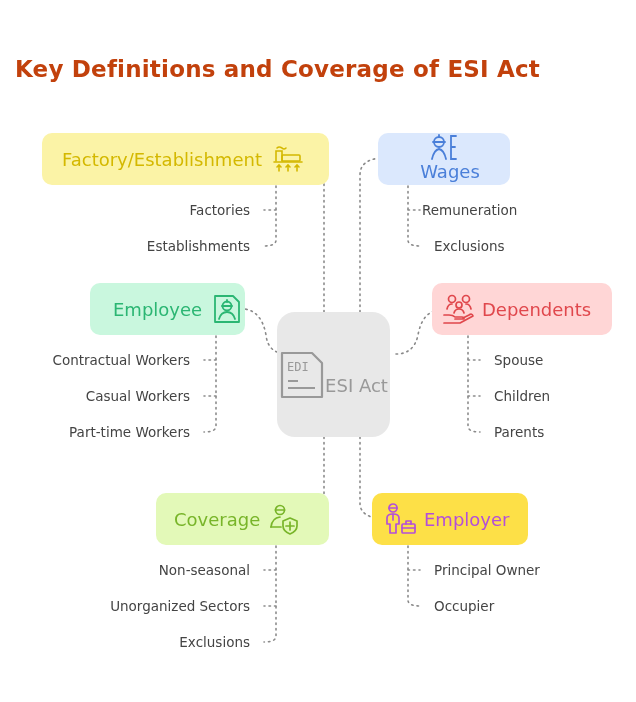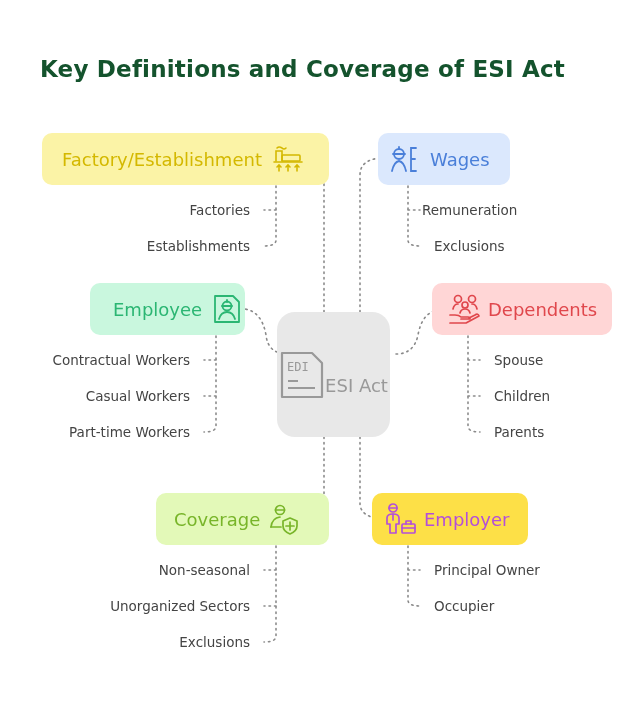--- a/index.html
+++ b/index.html
@@ -1,17 +1,17 @@
 <!DOCTYPE html>
 <html><head>
 <meta charset="utf-8">
 <style>
   html, body { margin:0; padding:0; background:#ffffff; }
   body { width:636px; height:702px; position:relative; overflow:hidden; font-family:"DejaVu Sans", sans-serif; }
-  .title { position:absolute; left:40px; top:56px; font-size:23px; font-weight:bold; color:#14532d; letter-spacing:0.2px; }
+  .title { position:absolute; left:15px; top:56px; font-size:23px; font-weight:bold; color:#c2410c; letter-spacing:0.2px; }
   svg.lines { position:absolute; left:0; top:0; }
   .node { position:absolute; border-radius:10px; display:flex; align-items:center; box-sizing:border-box; font-size:18px; }
   .node .lbl { white-space:nowrap; }
   .node svg { flex:none; }
   .leaf { position:absolute; font-size:13.5px; color:#444; white-space:nowrap; }
   .leaf.r { text-align:right; }
   .center { position:absolute; left:277px; top:312px; width:113px; height:125px; background:#e8e8e8; border-radius:18px; display:flex; flex-direction:row; align-items:center; justify-content:center; }
   .center .lbl { font-size:18px; color:#999; margin-top:22px; }
 </style>
 </head>
@@ -72,21 +72,21 @@
       <line x1="2" y1="19" x2="30" y2="19"></line>
       <path d="M7 28 V22 M5 24 L7 22 L9 24"></path>
         <path d="M16 28 V22 M14 24 L16 22 L18 24"></path>
         <path d="M25 28 V22 M23 24 L25 22 L27 24"></path>
     </g>
   </svg>
 </div>
 <div class="leaf r" style="right:386px;top:202px;">Factories</div>
 <div class="leaf r" style="right:386px;top:238px;">Establishments</div>
 
-<div class="node" style="left:378px;top:133px;width:132px;height:52px;background:#dbe8fd;color:#4a7fd9;padding-left:12px;">
+<div class="node" style="left:378px;top:133px;width:132px;height:52px;background:#dbe8fd;color:#4a7fd9;padding-left:12px;flex-direction:column;">
   <svg width="34" height="28" viewBox="0 0 34 28" style="margin-right:6px">
     <g fill="none" stroke="#4a7fd9" stroke-width="1.8" stroke-linecap="round">
       <circle cx="9" cy="9" r="5"></circle>
         <line x1="3" y1="9" x2="15" y2="9"></line>
         <line x1="9" y1="2" x2="9" y2="4"></line>
       <path d="M2 26 Q4 17 9 16 Q14 17 16 26"></path>
       <path d="M26 3 H21 V26 H26 M21 14 H25"></path>
     </g>
   </svg>
   <span class="lbl">Wages</span>
@@ -103,21 +103,21 @@
         <line x1="10" y1="13" x2="20" y2="13"></line>
         <line x1="15" y1="7" x2="15" y2="9"></line>
       <path d="M7 26 Q9 19 15 19 Q21 19 23 26"></path>
     </g>
   </svg>
 </div>
 <div class="leaf r" style="right:446px;top:352px;">Contractual Workers</div>
 <div class="leaf r" style="right:446px;top:388px;">Casual Workers</div>
 <div class="leaf r" style="right:446px;top:424px;">Part-time Workers</div>
 
-<div class="node" style="left:432px;top:283px;width:180px;height:52px;background:#ffd6d6;color:#e0474c;padding-left:16px;">
+<div class="node" style="left:432px;top:283px;width:180px;height:52px;background:#ffd6d6;color:#e0474c;padding-left:10px;">
   <svg width="34" height="32" viewBox="0 0 34 32" style="margin-right:6px">
     <g fill="none" stroke="#e0474c" stroke-width="1.7" stroke-linecap="round" stroke-linejoin="round">
       <circle cx="10" cy="6" r="3.5"></circle>
         <circle cx="24" cy="6" r="3.5"></circle>
         <circle cx="17" cy="12" r="3"></circle>
       <path d="M5 16 Q6 11 10 11"></path>
         <path d="M29 16 Q28 11 24 11"></path>
         <path d="M12 20 Q13 16 17 16 Q21 16 22 20"></path>
       <path d="M2 22 H7 Q11 22 13 24 H20 Q22 24 22 26 H13"></path>
         <path d="M2 30 H18 L31 23 Q30 20 27 22 L21 25"></path>

